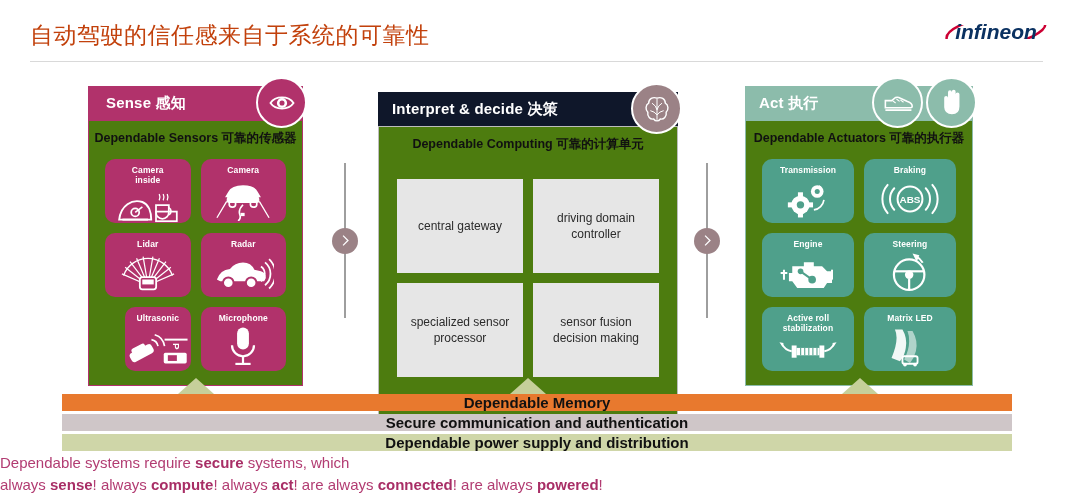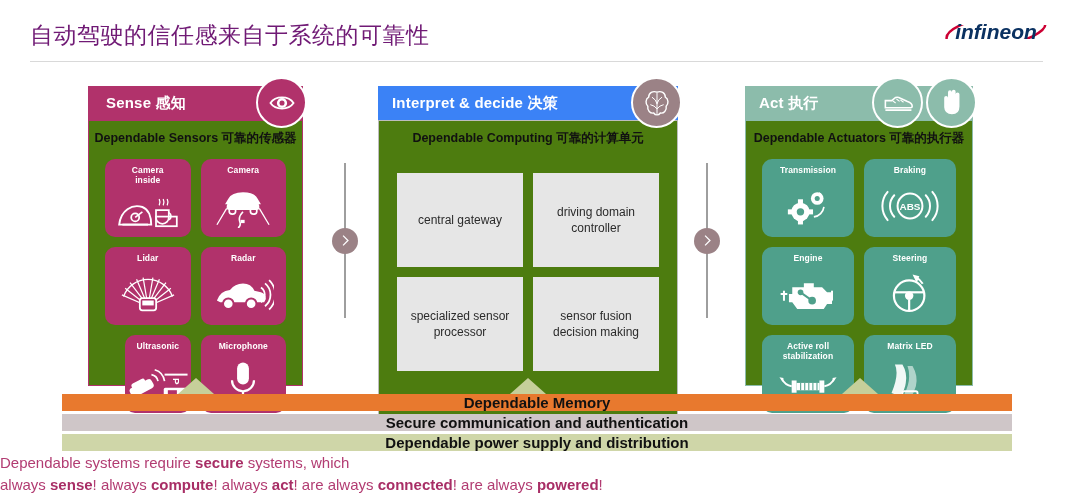--- a/index.html
+++ b/index.html
@@ -4,21 +4,21 @@
 <style>
   html,body{margin:0;padding:0;}
   body{
     width:1073px;height:501px;background:#ffffff;overflow:hidden;
     font-family:"Liberation Sans","DejaVu Sans",sans-serif;
     position:relative;
   }
   
   #slide-title{
     position:absolute;left:30px;top:20px;
-    font-size:23px;color:#701a75;letter-spacing:.5px;white-space:nowrap;
+    font-size:23px;color:#c2410c;letter-spacing:.5px;white-space:nowrap;
   }
   #title-rule{
     position:absolute;left:30px;top:61px;width:1013px;height:1px;background:#d9d9d9;
   }
   #infineon-logo{position:absolute;right:22px;top:8px;width:110px;height:46px;}
   
   .panel{position:absolute;}
   .panel-head{
     position:relative;height:34px;border-radius:0;
     display:flex;align-items:center;padding-left:14px;box-sizing:border-box;
@@ -34,21 +34,21 @@
   }
   .panel-subtitle{
     text-align:center;font-size:12.5px;font-weight:bold;color:#111111;white-space:nowrap;
   }
   
   .tile-grid{
     display:grid;grid-template-columns:1fr 1fr;gap:10px 10px;
     padding:12px 16px 14px 16px;box-sizing:border-box;
   }
   .tile{
-    border-radius:10px;height:78px;position:relative;
+    border-radius:10px;height:64px;position:relative;
     display:flex;flex-direction:column;align-items:center;
     padding-top:7px;box-sizing:border-box;
   }
   .tile-label{
     color:#ffffff;font-size:8.5px;font-weight:bold;text-align:center;line-height:1.15;
     letter-spacing:.1px;
   }
   .tile-art{flex:1;display:flex;align-items:center;justify-content:center;width:100%;}
   
   .compute-grid{
@@ -213,21 +213,21 @@
 <div class="connector" style="left:330px;top:163px;height:155px;">
   <div class="vline"></div>
   <div class="knob">
     <svg width="13" height="13" viewBox="0 0 16 16">
       <path d="M5 2 L11 8 L5 14" fill="none" stroke="#ffffff" stroke-width="1.6"></path>
     </svg>
   </div>
 </div>
 
 <div class="panel" style="left:378px;top:86px;width:300px;">
-  <div class="panel-head" style="background:#3b82f6;">
+  <div class="panel-head" style="background:#0f172a;margin-top:6px;">
     <span class="head-text">Interpret &amp; decide 决策</span>
     <span class="head-badges">
       <span class="badge" style="background:#9b8286;border:2px solid #ffffff;">
         <svg width="30" height="30" viewBox="0 0 36 36">
           <path d="M18 5 C13 3,8 6,8 11 C4 13,4 19,7 22 C6 27,10 31,14 30 C16 33,20 33,22 30
                    C26 31,30 27,29 22 C32 19,32 13,28 11 C28 6,23 3,18 5 Z" fill="none" stroke="#ffffff" stroke-width="1.7"></path>
           <path d="M18 6 V31 M12 11 q5 3 6 8 M24 11 q-5 3 -6 8 M10 20 q5 1 8 5 M26 20 q-5 1 -8 5" fill="none" stroke="#ffffff" stroke-width="1.2"></path>
         </svg>
       </span>
     </span>

